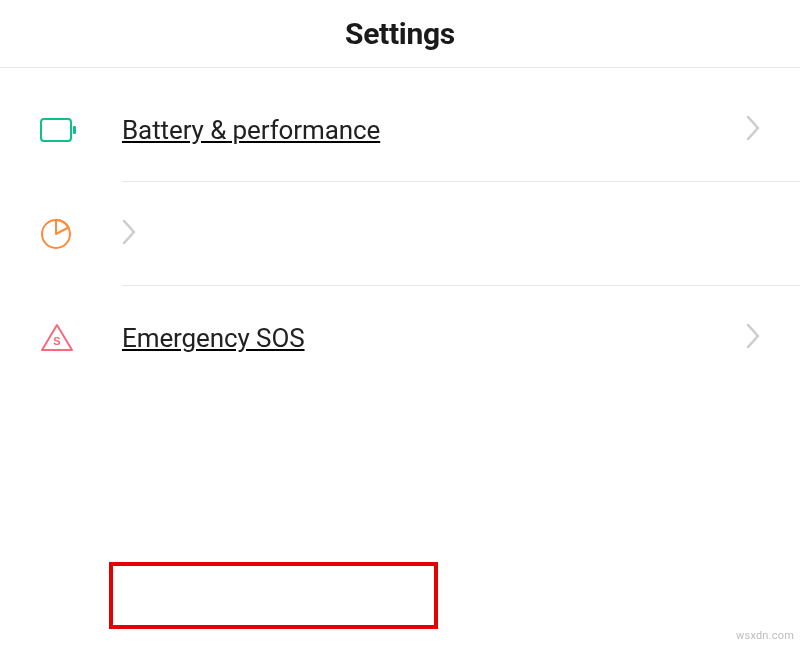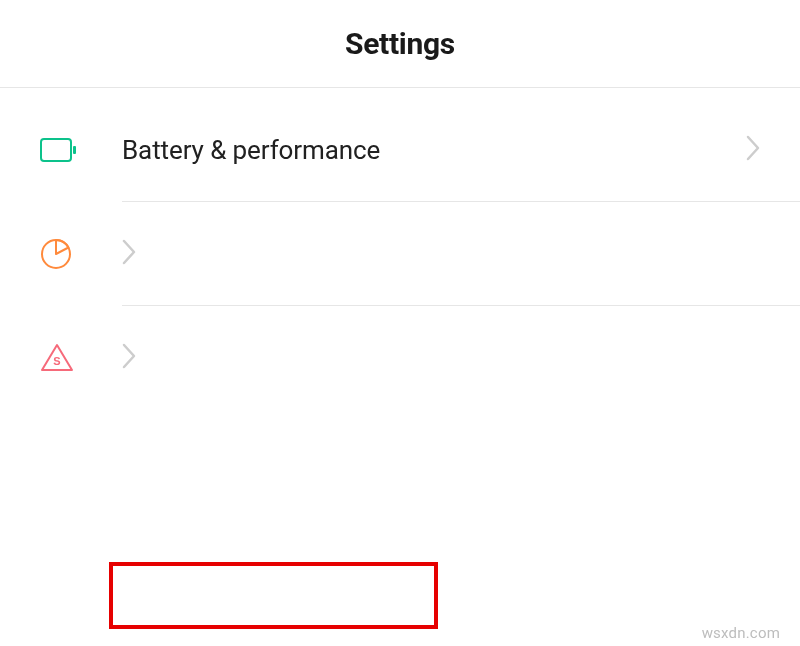--- a/index.html
+++ b/index.html
@@ -6,34 +6,35 @@
     body {
       width: 800px;
       height: 646px;
       background: #ffffff;
       font-family: -apple-system, BlinkMacSystemFont, "Segoe UI", Roboto, sans-serif;
       position: relative;
       overflow: hidden;
     }
     .header {
       width: 100%;
-      height: 88px;
+      height: 68px;
       display: flex;
       align-items: center;
       justify-content: center;
       border-bottom: 1px solid #e6e6e6;
     }
     .header-title {
       font-size: 30px;
       font-weight: 700;
       color: #1a1a1a;
       letter-spacing: -0.3px;
     }
     .list {
       padding-top: 10px;
+      text-decoration: underline;
     }
     .row {
       display: flex;
       align-items: center;
       height: 104px;
       padding-left: 40px;
       padding-right: 40px;
       cursor: pointer;
       position: relative;
     }
@@ -70,23 +71,23 @@
       border: 4px solid #e60000;
       left: 109px;
       width: 329px;
       top: 562px;
       height: 67px;
       pointer-events: none;
       z-index: 10;
     }
     .watermark {
       position: absolute;
-      right: 20px;
+      right: 6px;
       bottom: 4px;
-      font-size: 15px;
+      font-size: 11px;
       color: #bdbdbd;
       letter-spacing: 0.2px;
     }
   </style>
 </head>
 <body>
 
 <div class="header">
   <div class="header-title">Settings</div>
 </div>
@@ -124,20 +125,21 @@
     <div class="row-divider"></div>
   </div>
 
   <div class="row">
     <div class="icon-wrap">
       <svg width="34" height="30" viewBox="0 0 34 30">
         <path d="M17 2 L32 27 L2 27 Z" fill="none" stroke="#f66a7a" stroke-width="2" stroke-linejoin="round"></path>
         <text x="17" y="22" font-size="11" font-weight="600" fill="#f66a7a" text-anchor="middle" font-family="sans-serif">S</text>
       </svg>
     </div>
+    <div class="label">Emergency SOS</div>
     <div class="chevron">
       <svg width="14" height="26" viewBox="0 0 14 26">
           <path d="M2 2 L12 13 L2 24" fill="none" stroke="#cdcdcd" stroke-width="2.5" stroke-linecap="round" stroke-linejoin="round"></path>
         </svg>
     </div>
     <div class="row-divider"></div>
   </div>
 
 
 

